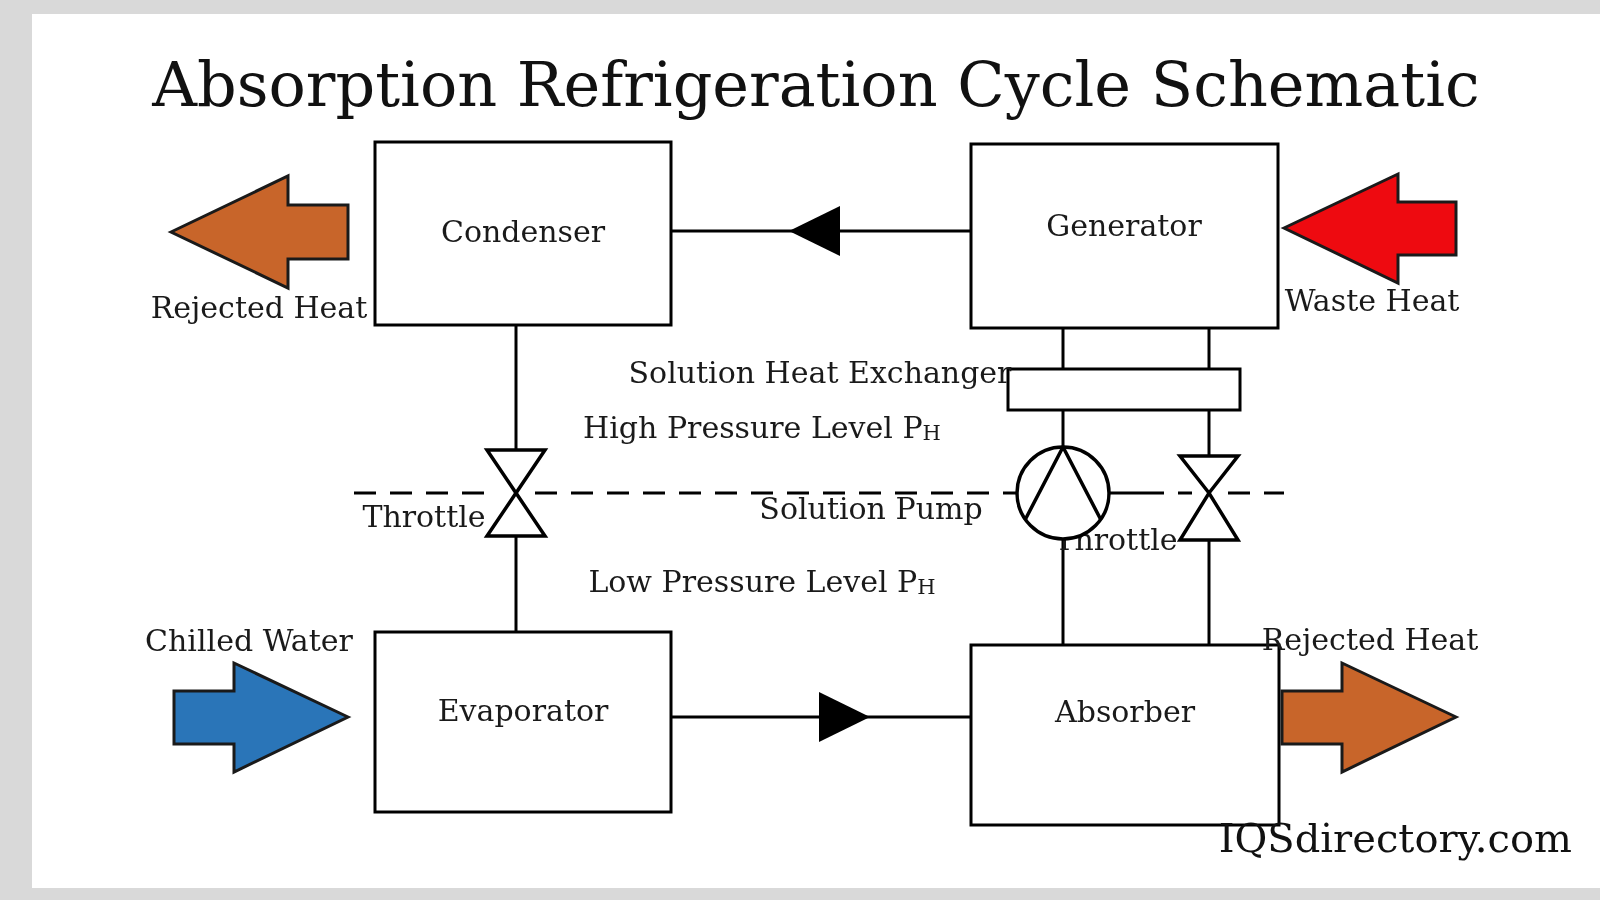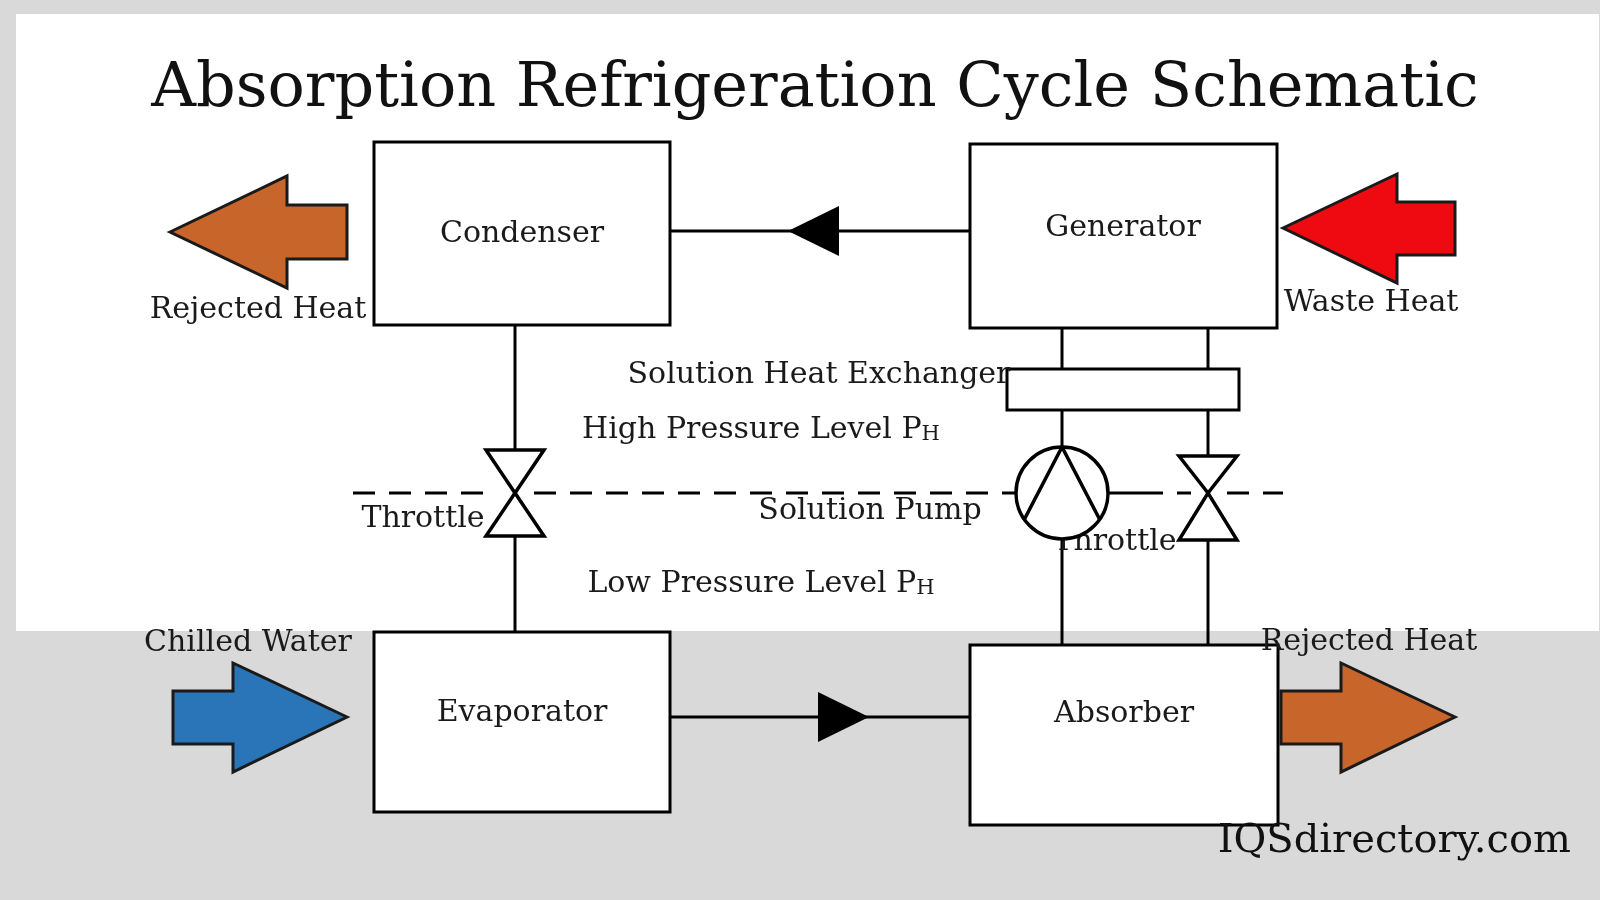--- a/index.html
+++ b/index.html
@@ -16,26 +16,25 @@
   }
   #frame {
     position: absolute;
     left: 0; top: 0;
     width: 1600px;
     height: 900px;
     background: #d9d9d9;
   }
   #canvas {
     position: absolute;
-    left: 16px;
+    left: 32px;
     top: 14px;
     width: 1568px;
-    height: 617px;
+    height: 874px;
     background: #ffffff;
-    padding-left: 15px;
   }
   svg#schematic {
     display: block;
     width: 1568px;
     height: 866px;
   }
   .unit-box {
     fill: #ffffff;
     stroke: #000000;
     stroke-width: 3;

